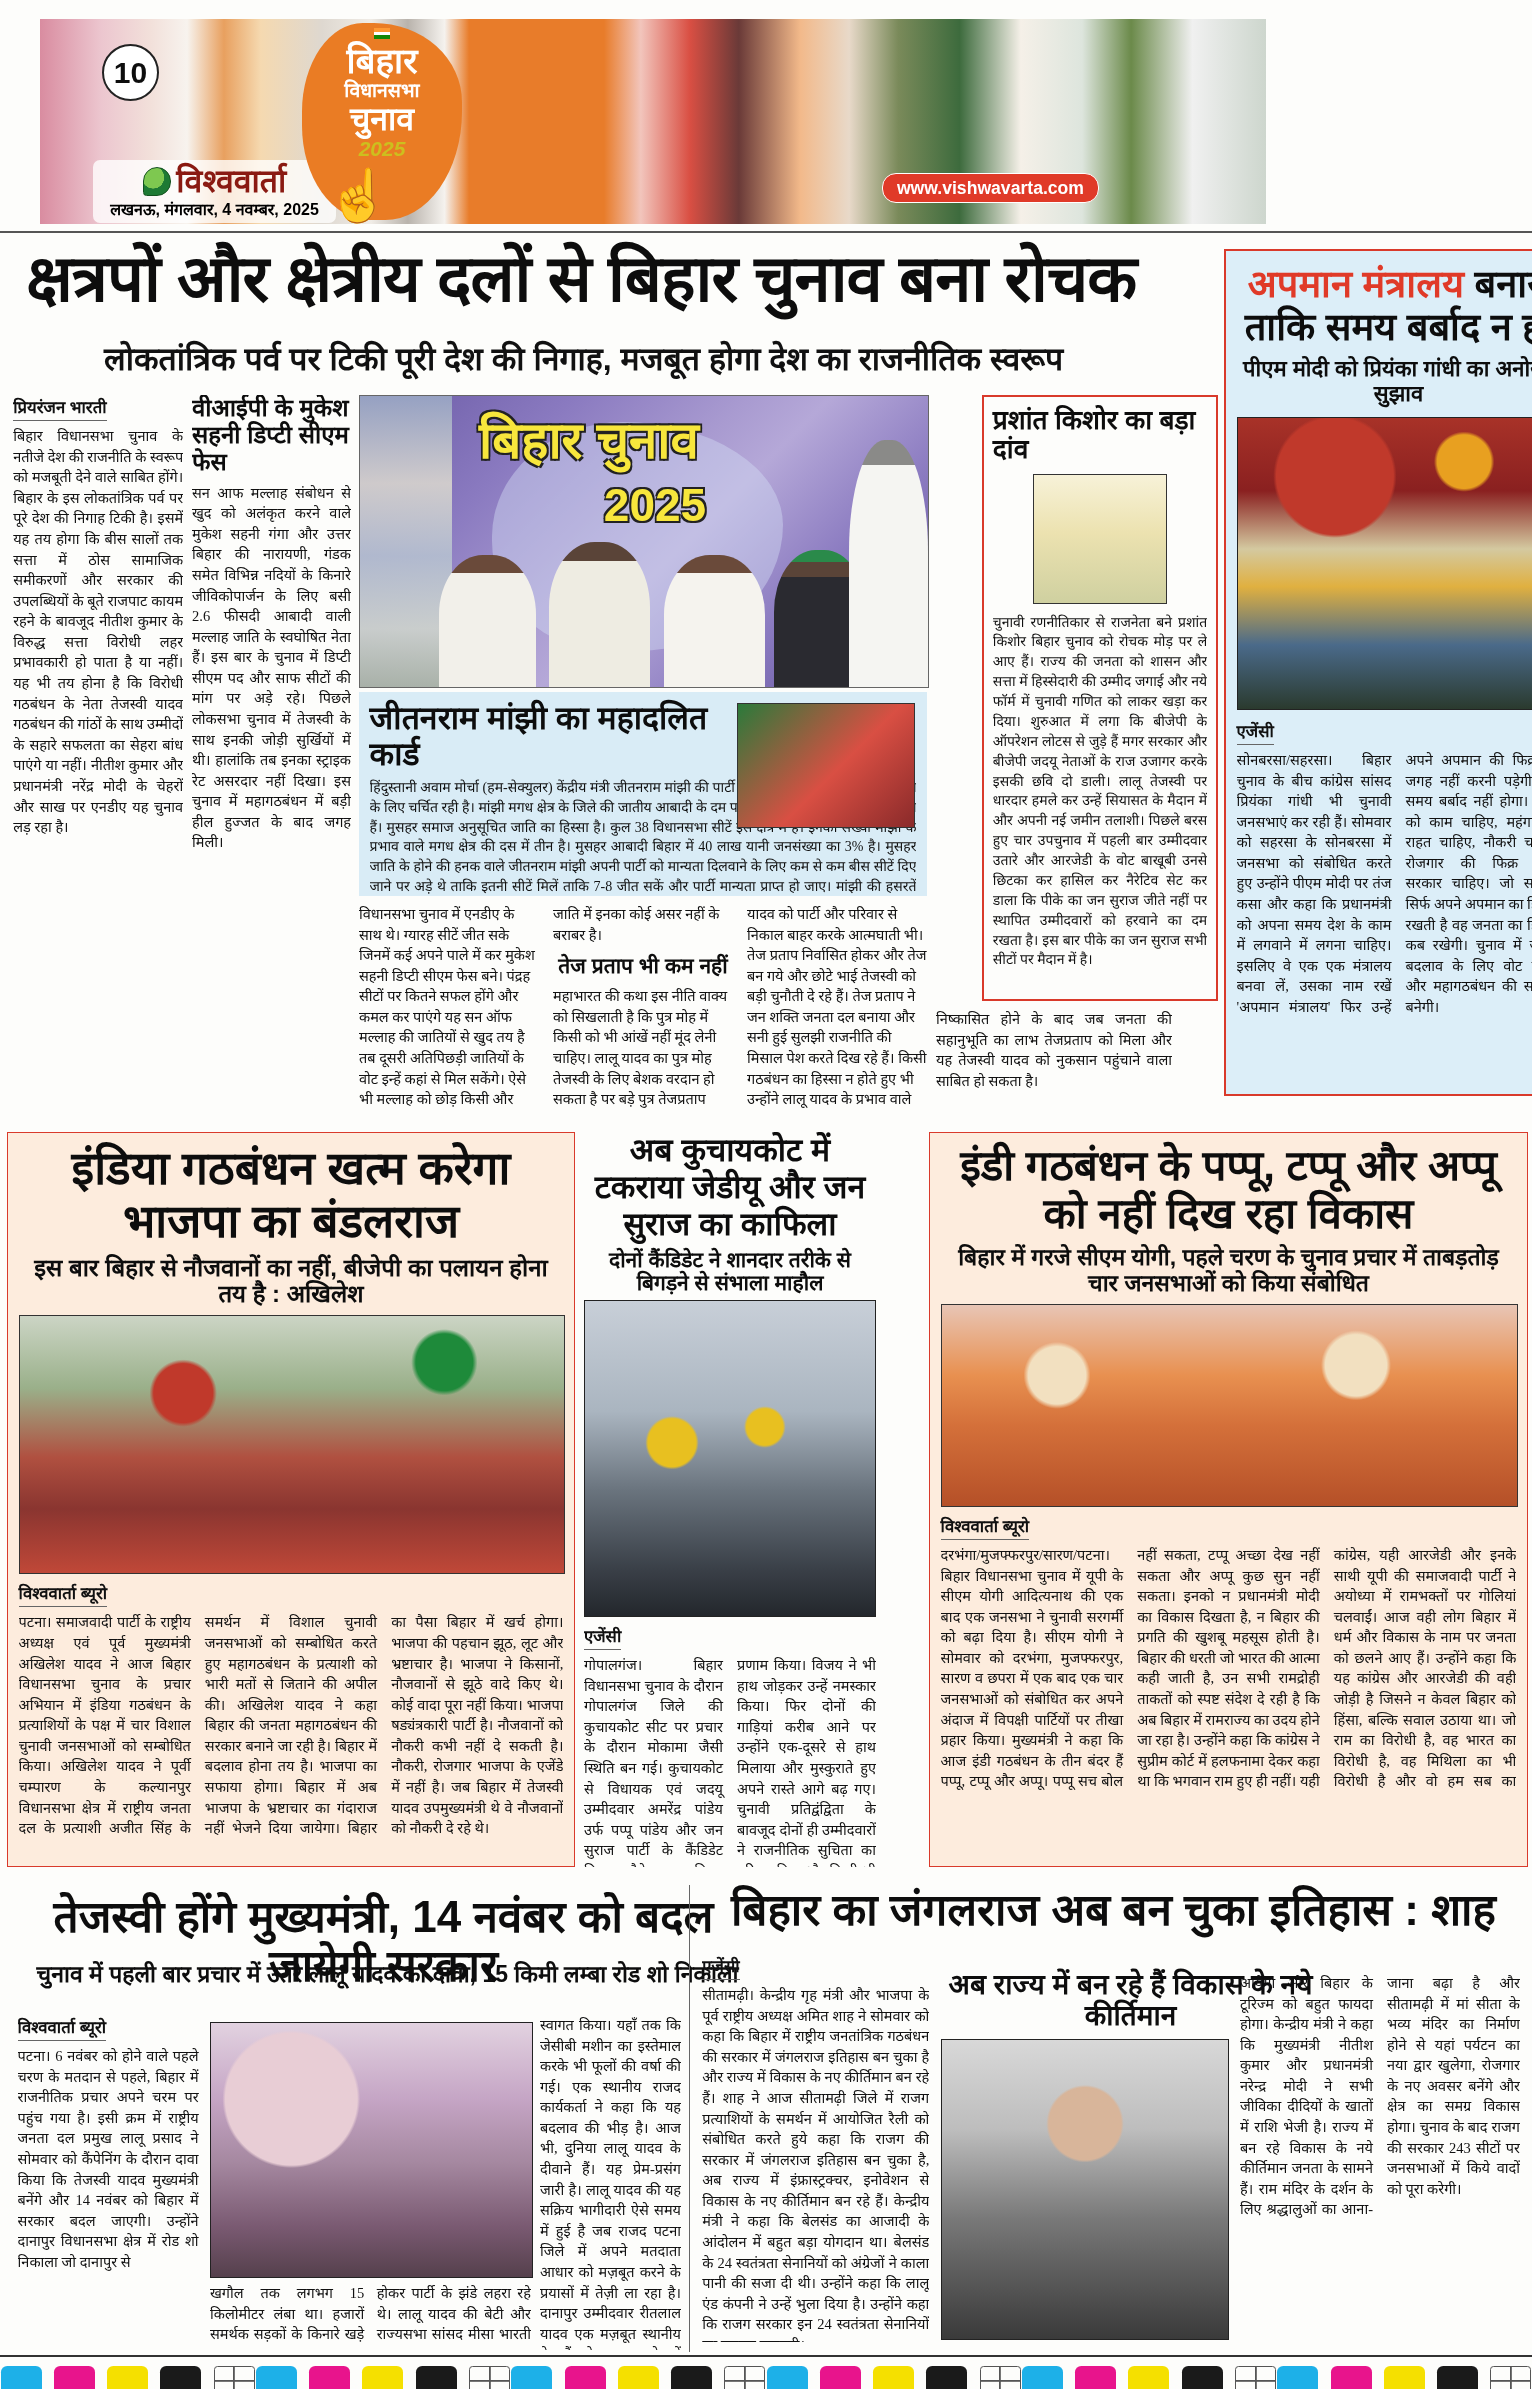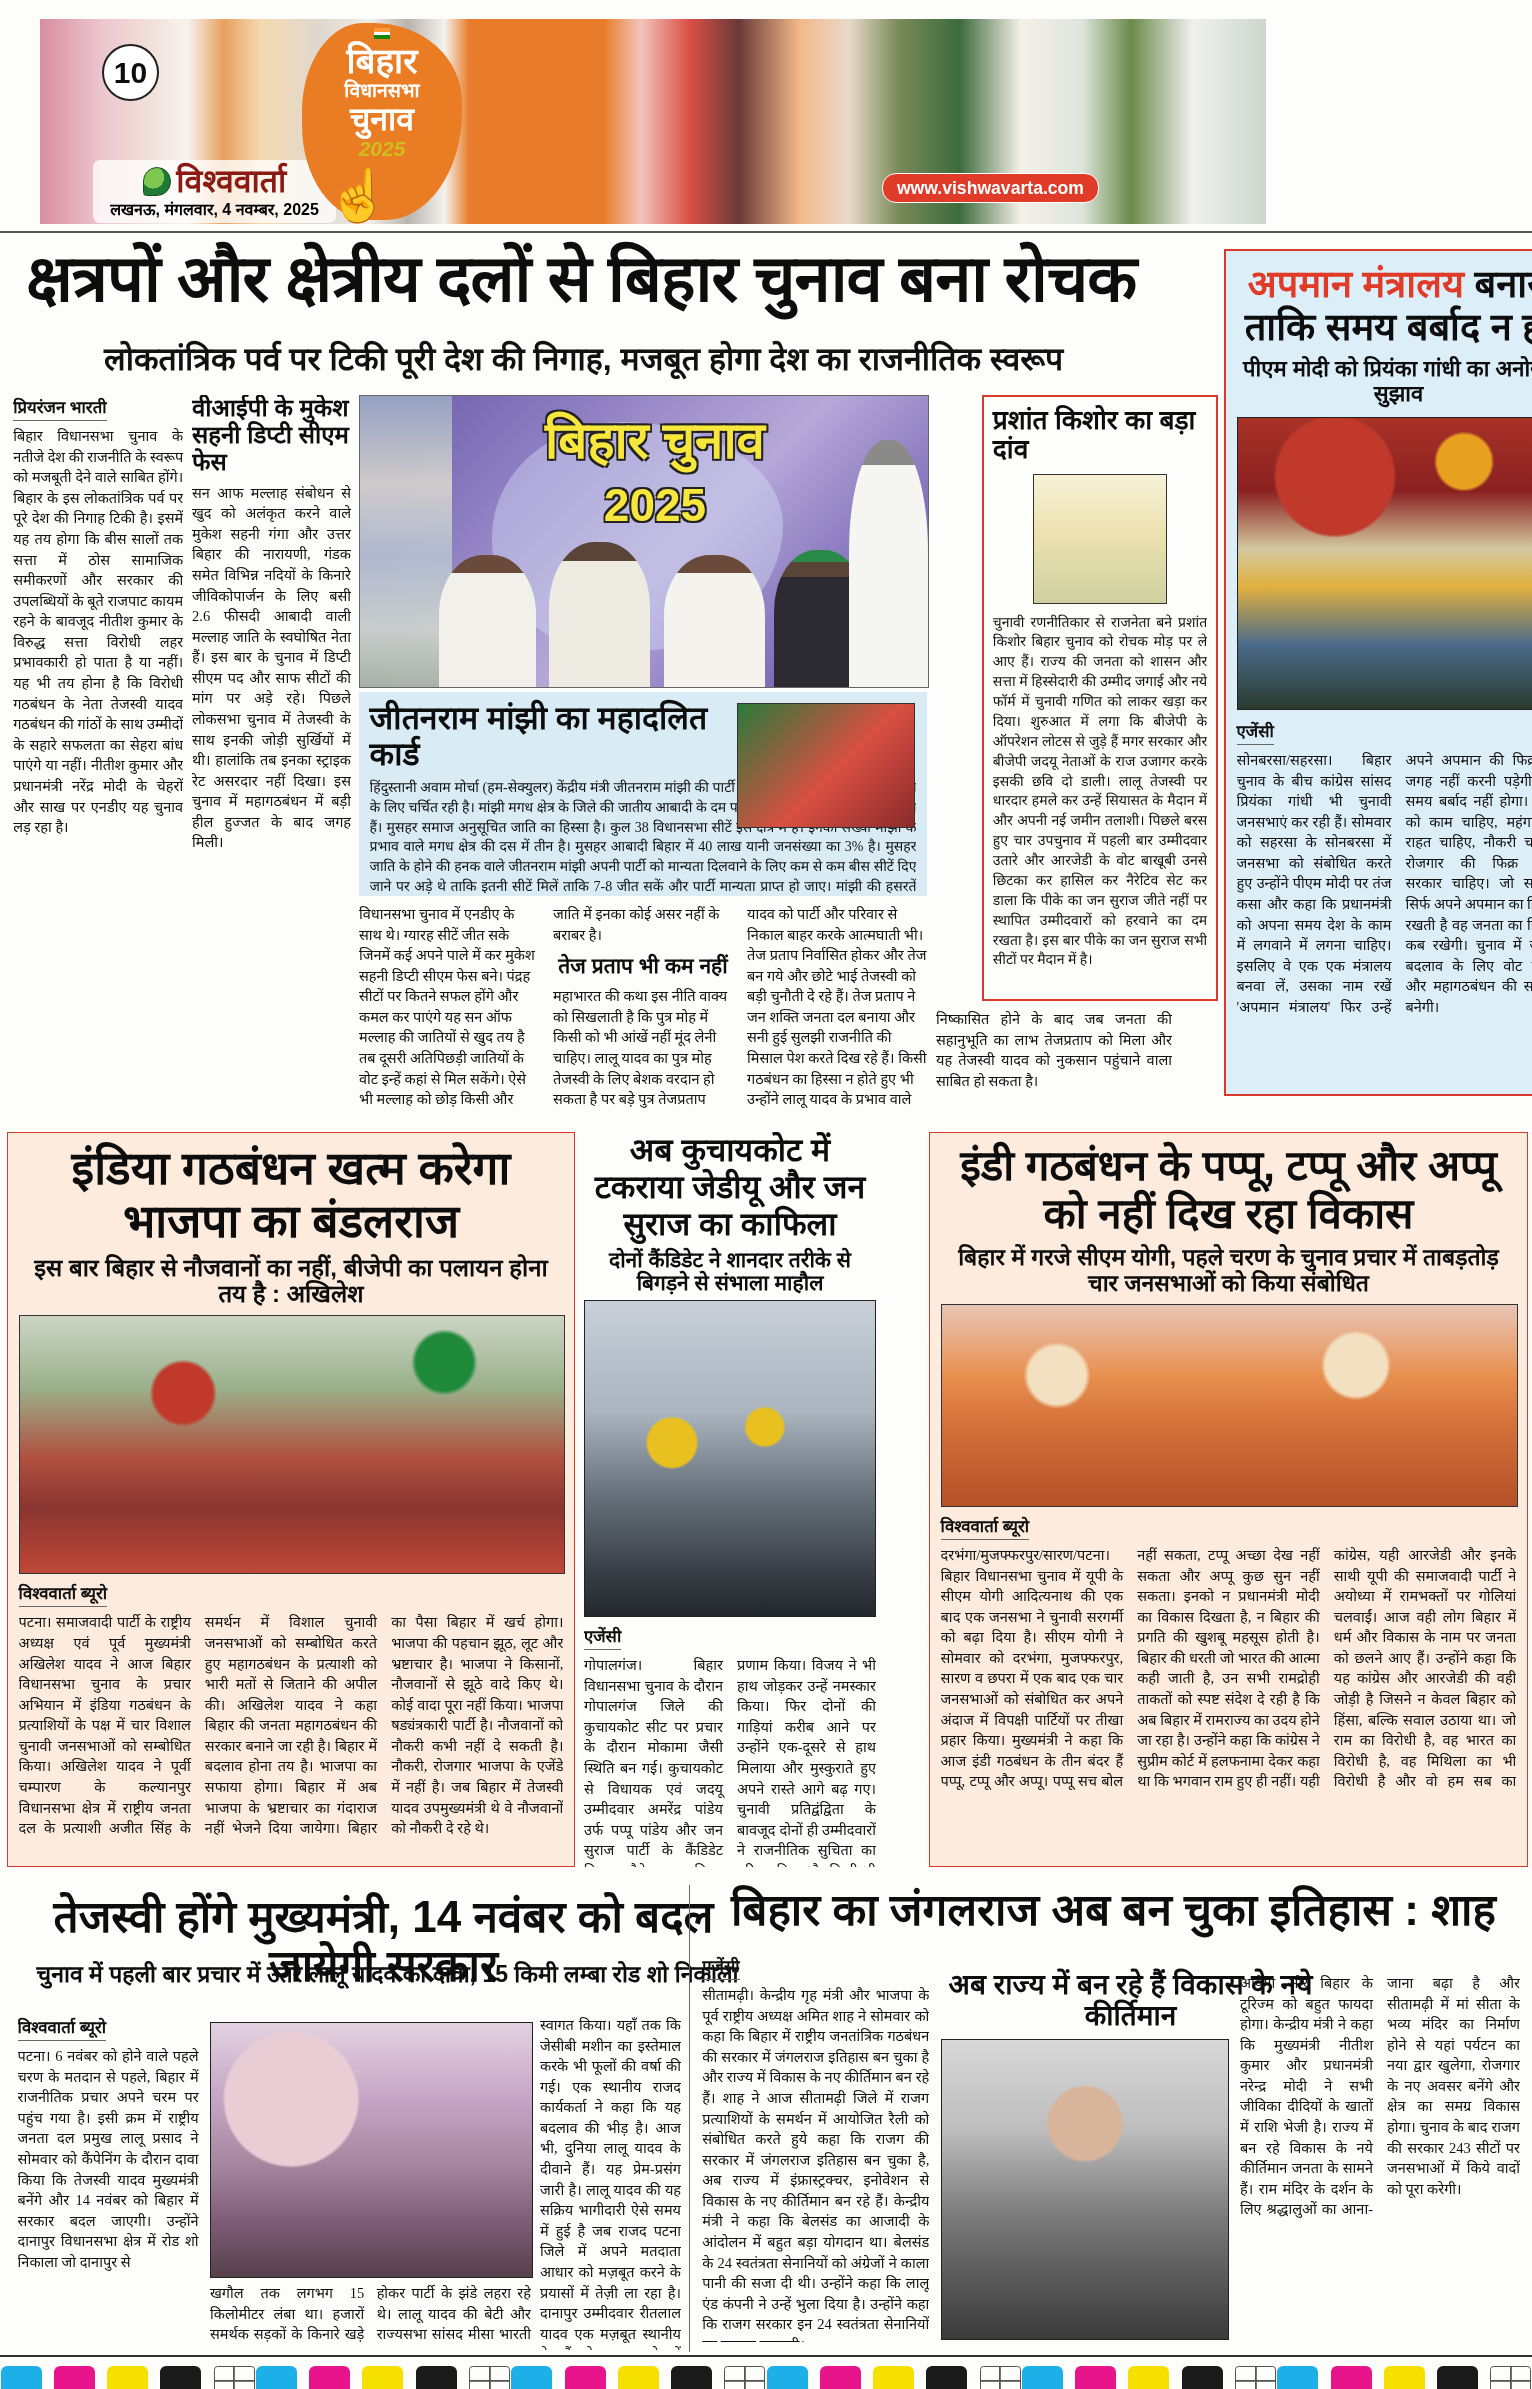--- a/index.html
+++ b/index.html
@@ -77,21 +77,21 @@
   <div class="abs" style="left:192px;top:395px;width:159px;height:720px;overflow:hidden;">
     <div class="hl" style="font-size:24px;margin-bottom:7px;">वीआईपी के मुकेश सहनी डिप्टी सीएम फेस</div>
     <div class="bt">सन आफ मल्लाह संबोधन से खुद को अलंकृत करने वाले मुकेश सहनी गंगा और उत्तर बिहार की नारायणी, गंडक समेत विभिन्न नदियों के किनारे जीविकोपार्जन के लिए बसी 2.6 फीसदी आबादी वाली मल्लाह जाति के स्वघोषित नेता हैं। इस बार के चुनाव में डिप्टी सीएम पद और साफ सीटों की मांग पर अड़े रहे। पिछले लोकसभा चुनाव में तेजस्वी के साथ इनकी जोड़ी सुर्खियों में थी। हालांकि तब इनका स्ट्राइक रेट असरदार नहीं दिखा। इस चुनाव में महागठबंधन में बड़ी हील हुज्जत के बाद जगह मिली।</div>
   </div>
 
   <div class="abs photo" style="left:359px;top:395px;width:568px;height:291px;border:0.9px solid #666;
               background:linear-gradient(135deg,#6a5aa5 0%,#8a7ac0 25%,#a89ad0 45%,#b5a8d8 55%,#8a7ac0 75%,#5a4a95 100%);">
     <div class="abs" style="left:0;top:0;width:92px;height:100%;background:linear-gradient(180deg,#9aa8c5 0%,#d8d5ce 30%,#b5c0d0 55%,#cfd5cd 80%,#aab5a5 100%);opacity:.9;"></div>
     <div class="abs" style="left:132px;top:26.4px;width:291px;height:229px;background:rgba(210,220,245,.45);
                 border-radius:45% 55% 50% 40%/50% 45% 55% 48%;"></div>
-    <div class="abs hl" style="left:119px;top:16px;width:352px;text-align:center;font-size:51px;color:#f7e63c;
+    <div class="abs hl" style="left:119px;top:16px;width:352px;font-size:51px;color:#f7e63c;
                 text-shadow:1.8px 1.8px 0 #222,-1.8px 1.8px 0 #222,1.8px -1.8px 0 #222,-1.8px -1.8px 0 #222;">बिहार चुनाव</div>
     <div class="abs hl" style="left:119px;top:84px;width:352px;text-align:center;font-size:46px;color:#f7e63c;
                 text-shadow:1.8px 1.8px 0 #222,-1.8px 1.8px 0 #222,1.8px -1.8px 0 #222,-1.8px -1.8px 0 #222;">2025</div>
     <div class="fig" style="left:79px;width:97px;height:132px;background:linear-gradient(180deg,#6a4a3a 0 14%,#f2f0ea 14% 100%);"></div>
     <div class="fig" style="left:189px;width:101px;height:145px;background:linear-gradient(180deg,#5a4438 0 13%,#eeece2 13% 100%);"></div>
     <div class="fig" style="left:304px;width:101px;height:132px;background:linear-gradient(180deg,#6a4a3a 0 14%,#f5f3ee 14% 100%);"></div>
     <div class="fig" style="left:414px;width:92px;height:137px;background:linear-gradient(180deg,#2a8a4a 0 9%,#5a4438 9% 20%,#2a2a30 20% 100%);"></div>
     <div class="fig" style="left:489px;width:79px;height:247px;background:linear-gradient(180deg,#8a8a88 0 10%,#f5f5f2 10% 100%);"></div>
   </div>
 

